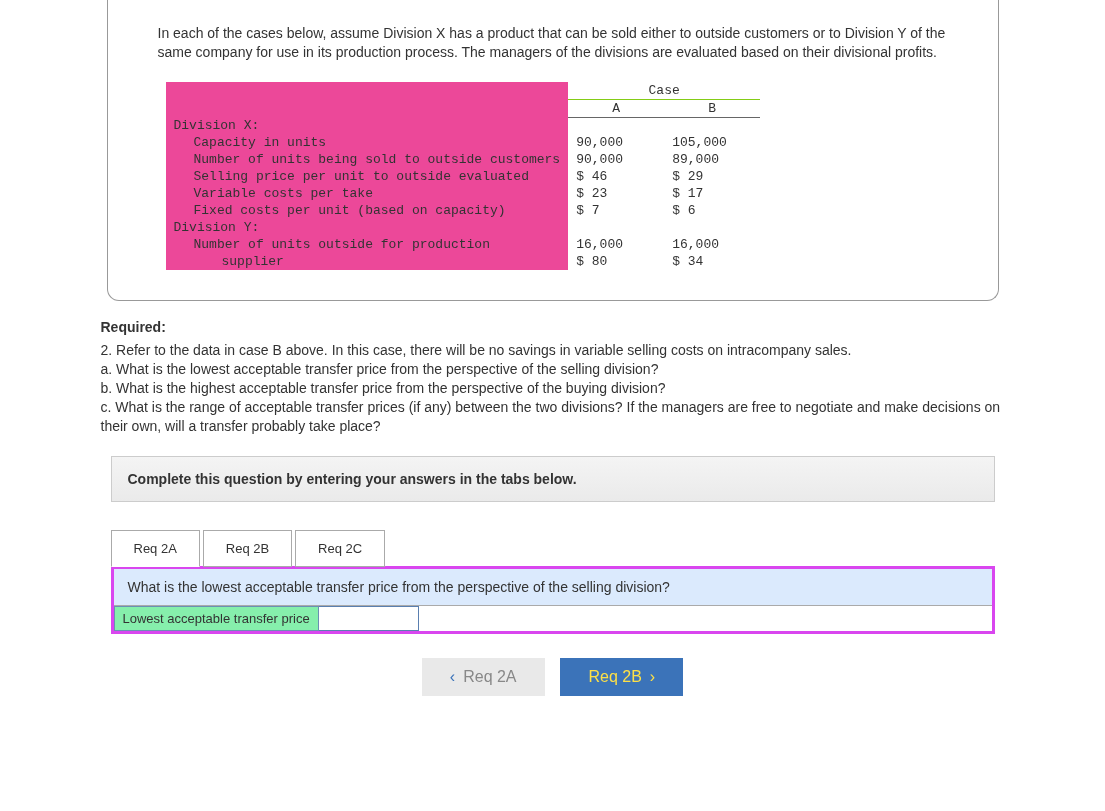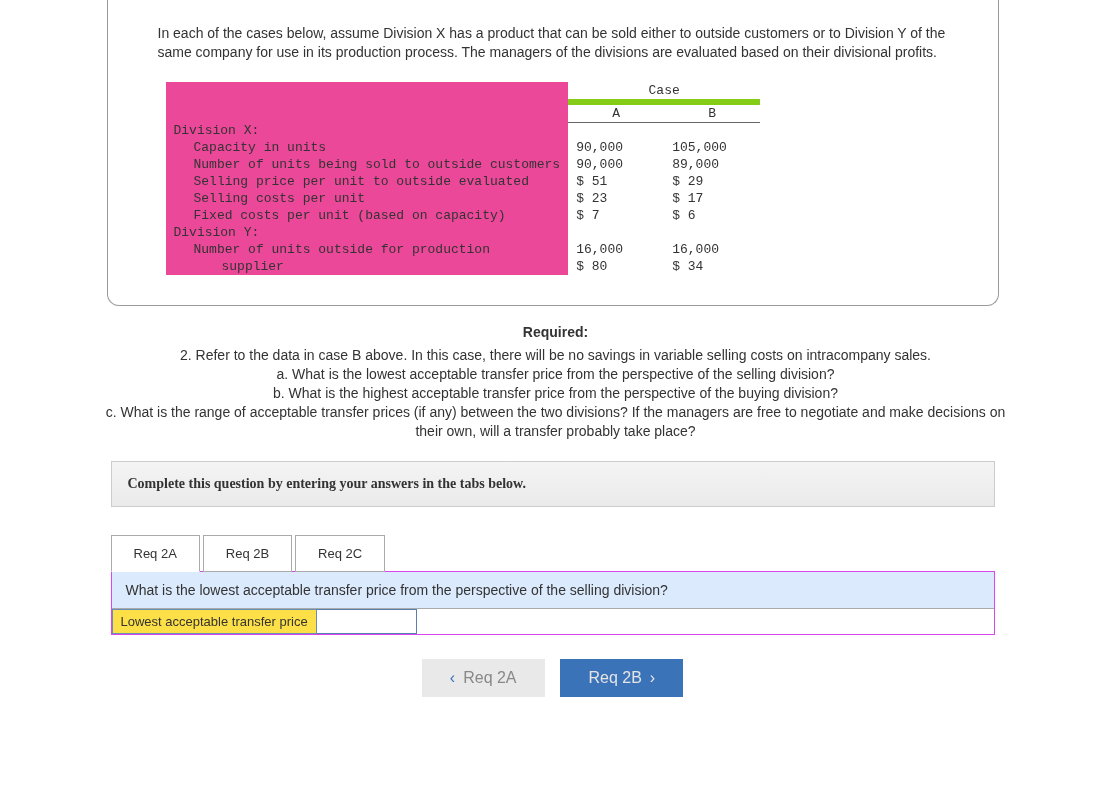--- a/index.html
+++ b/index.html
@@ -36,67 +36,66 @@
   }
   .data-table .num { text-align: left; min-width: 80px; }
   .data-table .shade { background: #ec4899; }
   .data-table .header-row th {
     text-align: center;
     border-bottom: 1px solid #666;
     font-weight: normal;
   }
   .data-table .case-cell {
     text-align: center;
-    border-bottom:6px solid #84cc16;
+    border-bottom:1px solid #84cc16;
   }
   .indent1 { padding-left: 28px !important; }
   .indent2 { padding-left: 56px !important; }
-  .required { margin: 14px 0 4px 6px; text-align: center; }
+  .required { margin: 14px 0 4px 6px; }
   .req-heading { font-weight: bold; margin-bottom:6px; }
   .q-text { line-height:1.35; }
   .instruction-bar {
     background: linear-gradient(#f4f4f4,#eaeaea);
     border:1px solid #ccc;
     padding:14px 16px;
     font-weight:bold;
     margin: 20px 16px 0 16px;
-    font-family: Liberation Serif, serif;
   }
   .tabs-row {
     margin: 28px 16px 0 16px;
   }
   .tab {
     display:inline-block;
     border:1px solid #aaa;
     padding:10px 22px;
     font-size:13px;
     cursor:pointer;
     margin-right:-1px;
     background:#fff;
   }
   .tab.active {
     border-bottom:1px solid #fff;
     position:relative;
     z-index:2;
   }
   .tab-content {
-    border:1px solid #d946ef;
+    border:3px solid #d946ef;
     margin: -1px 16px 0 16px;
   }
   .sub-question {
     background:#dbeafd;
     padding:10px 14px;
     border-bottom:1px solid #aaa;
   }
   .answer-row {
     display:flex;
     align-items:stretch;
   }
   .answer-label {
-    background:#fde047;
+    background:#86efac;
     border:1px solid #6b8fb3;
     padding:4px 8px;
     font-size:13px;
   }
   .answer-input {
     border:1px solid #5a7fb0;
     border-left:none;
     width:100px;
     padding:2px 4px;
     font-size:13px;
@@ -114,21 +113,21 @@
     border:none;
     margin:0 6px;
   }
   .nav-prev {
     background:#e9e9e9;
     color:#888;
   }
   .nav-prev .chev { color:#3b73b9; margin-right:8px; }
   .nav-next {
     background:#3b73b9;
-    color:#e5e5e5;
+    color:#fde047;
   }
   .nav-next .chev { margin-left:8px; }
 </style>
 </head>
 <body>
 
 <div class="container">
   <div class="problem-box">
     <p class="intro">In each of the cases below, assume Division X has a product that can be sold either to outside customers or to Division Y of the same company for use in its production process. The managers of the divisions are evaluated based on their divisional profits.</p>
 
@@ -153,25 +152,25 @@
             <td class="num">90,000</td>
             <td class="num">105,000</td>
           </tr>
       <tr>
             <td class="shade indent1">Number of units being sold to outside customers</td>
             <td class="num">90,000</td>
             <td class="num">89,000</td>
           </tr>
       <tr>
             <td class="shade indent1">Selling price per unit to outside evaluated</td>
-            <td class="num">$ 51</td>
+            <td class="num">$ 46</td>
             <td class="num">$ 29</td>
           </tr>
       <tr>
-            <td class="shade indent1">Selling costs per unit</td>
+            <td class="shade indent1">Variable costs per take</td>
             <td class="num">$ 23</td>
             <td class="num">$ 17</td>
           </tr>
       <tr>
             <td class="shade indent1">Fixed costs per unit (based on capacity)</td>
             <td class="num">$ 7</td>
             <td class="num">$ 6</td>
           </tr>
       <tr>
             <td class="shade">Division Y:</td>

